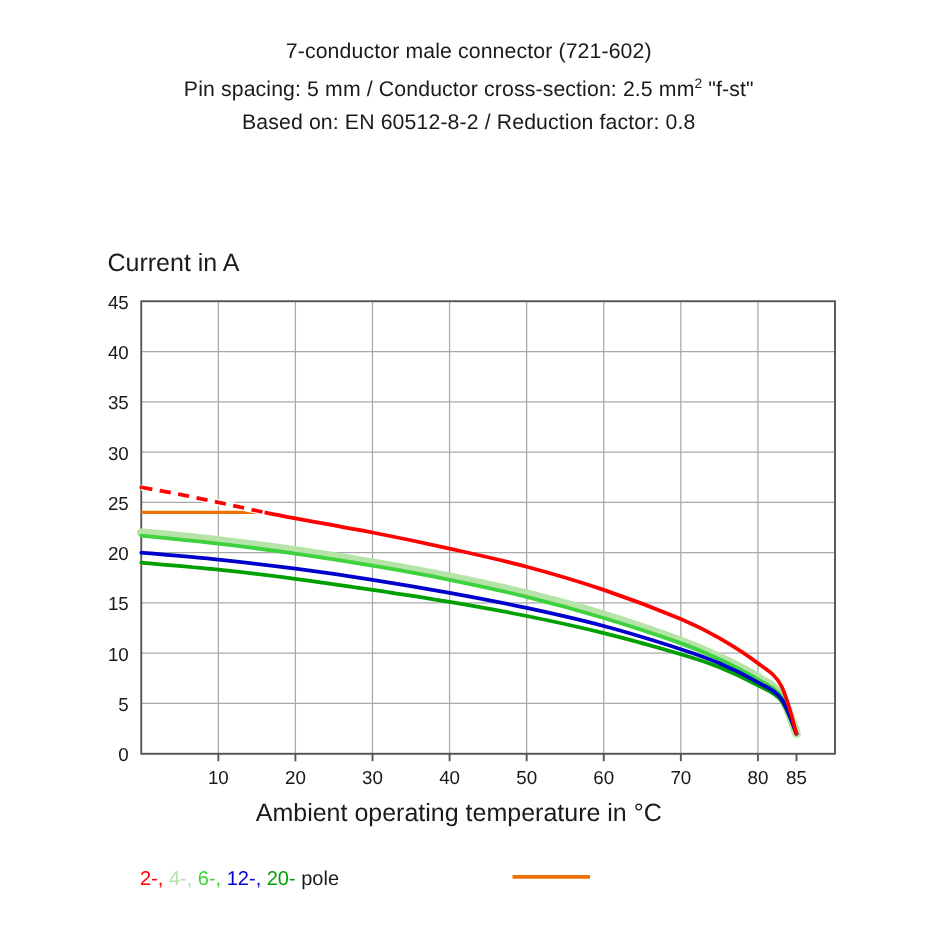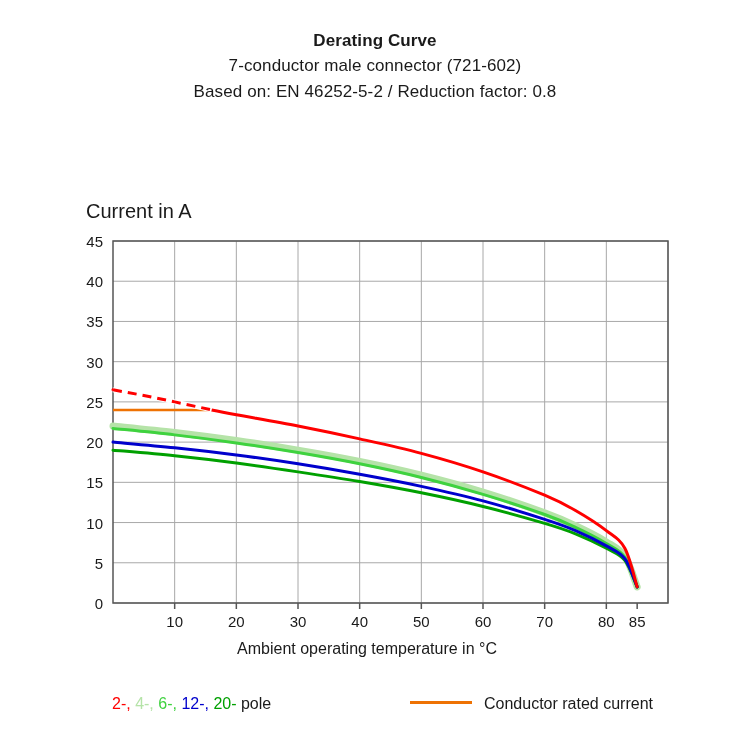--- a/index.html
+++ b/index.html
@@ -42,21 +42,21 @@
     left: 86px;
     top: 200px;
     font-size: 20px;
   }
   .xlabel {
     position: absolute;
     left: 0;
     top: 640px;
     width: 734px;
     text-align: center;
-    font-size: 16px;
+    font-size: 20px;
   }
   .plot-wrap {
     position: absolute;
     left: 0;
     top: 0;
     width: 750px;
     height: 750px;
   }
   .legend {
     position: absolute;
@@ -89,23 +89,23 @@
     margin-right: 12px;
     position: relative;
     top: -2px;
   }
   .tick-text { font-size: 15px; fill: #1a1a1a; }
 </style>
 </head>
 <body>
 
 <div class="title-block">
-  <div class="title-main">Derating Curve</div>
   <div class="title-line">7-conductor male connector (721-602)</div>
-  <div class="title-line">Based on: EN 46252-5-2 / Reduction factor: 0.8</div>
+  <div class="title-line"><span>Pin spacing: 5 mm / Conductor cross-section: 2.5 mm</span><span class="sup">2</span><span> "f-st"</span></div>
+  <div class="title-line">Based on: EN 60512-8-2 / Reduction factor: 0.8</div>
 </div>
 
 <div class="ylabel">Current in A</div>
 
 <div class="plot-wrap">
   <svg id="chart-svg" width="750" height="750">
       <line x1="113" y1="603" x2="668" y2="603" stroke="#a8a8a8" stroke-width="1"></line>
       <line x1="113" y1="562.7777777777778" x2="668" y2="562.7777777777778" stroke="#a8a8a8" stroke-width="1"></line>
       <line x1="113" y1="522.5555555555555" x2="668" y2="522.5555555555555" stroke="#a8a8a8" stroke-width="1"></line>
       <line x1="113" y1="482.33333333333337" x2="668" y2="482.33333333333337" stroke="#a8a8a8" stroke-width="1"></line>
@@ -162,15 +162,15 @@
       <path d="M113.00,389.82 L143.83,395.45 L174.67,401.89 L211.67,409.93" fill="none" stroke="#ffffff" stroke-width="5"></path>
       <path d="M113.00,389.82 L143.83,395.45 L174.67,401.89 L211.67,409.93" fill="none" stroke="#ff0000" stroke-width="3" stroke-dasharray="9,6"></path>
     </svg>
 </div>
 
 <div class="xlabel">Ambient operating temperature in °C</div>
 
 <div class="legend">
   <div class="legend-left"><span style="color: rgb(255, 0, 0);">2-, </span><span style="color: rgb(181, 227, 168);">4-, </span><span style="color: rgb(63, 210, 63);">6-, </span><span style="color: rgb(0, 0, 204);">12-, </span><span style="color: rgb(0, 160, 0);">20- </span><span style="color: rgb(26, 26, 26);"> pole</span></div>
   <div class="legend-right">
-    <span class="legend-line"></span><span>Conductor rated current</span>
+    <span class="legend-line"></span>
   </div>
 </div>
 
 </body></html>

